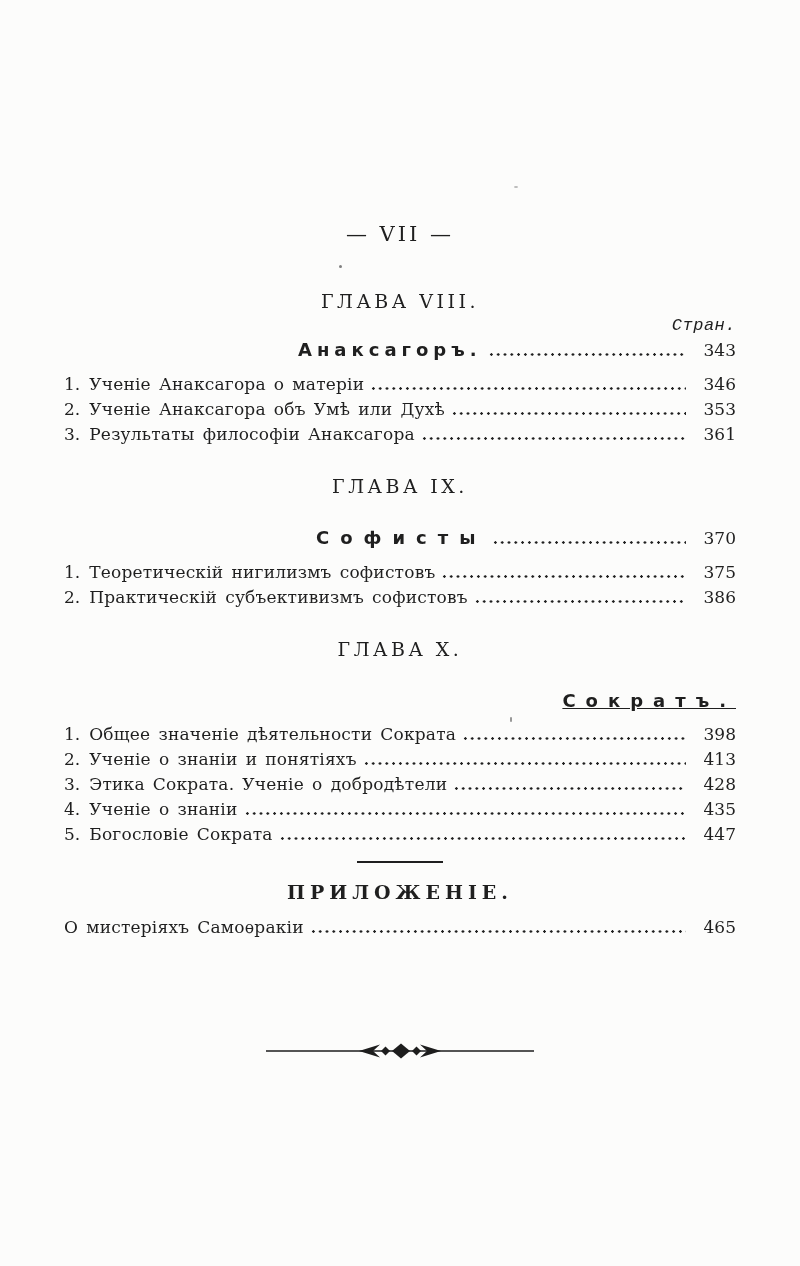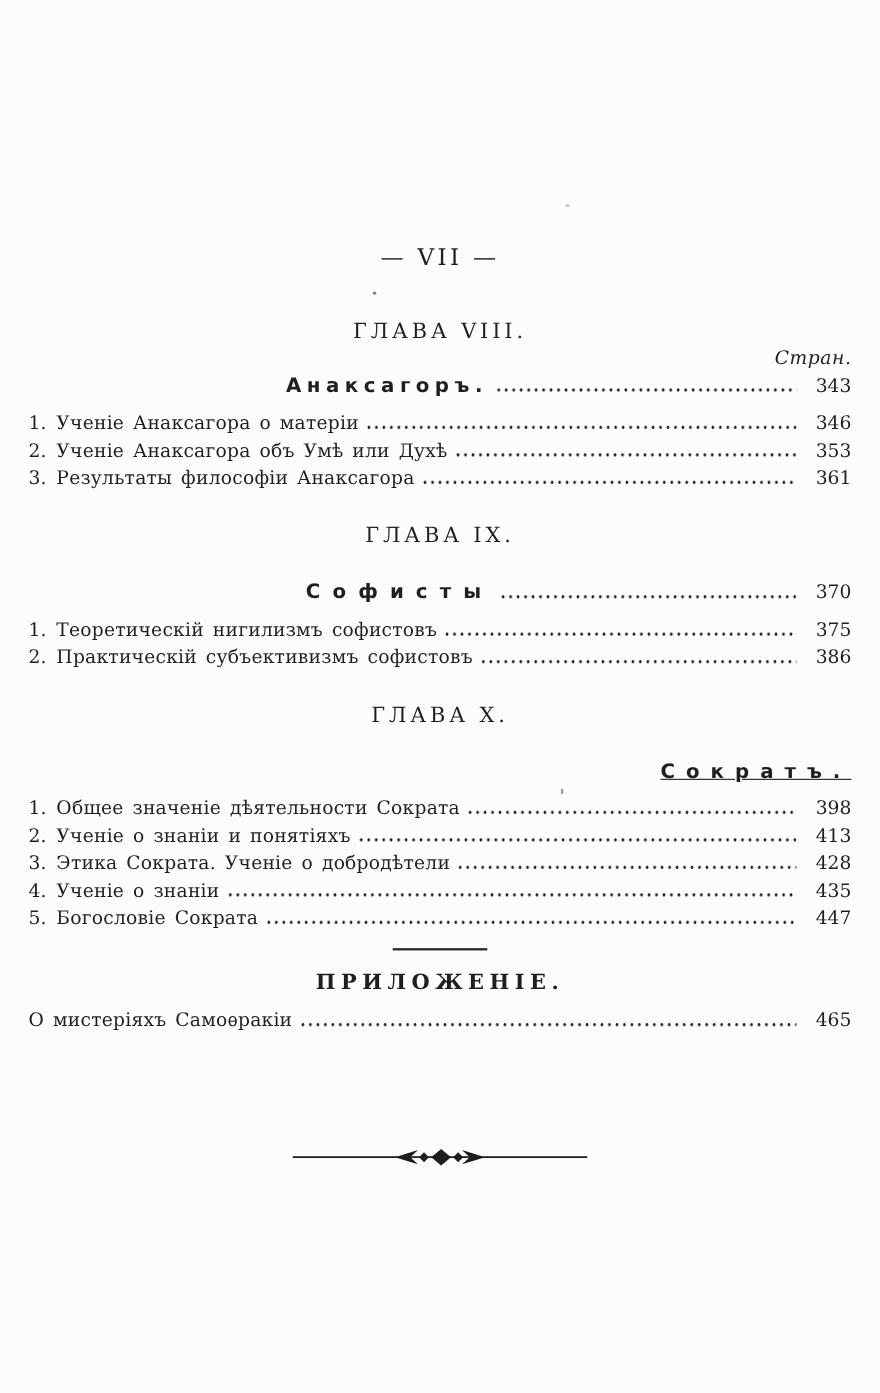--- a/index.html
+++ b/index.html
@@ -3,37 +3,37 @@
 <meta charset="utf-8">
 <style>
   :root { --ink:#1f1f1f; --paper:#fcfcfb; }
   html,body { margin:0; padding:0; background:#e8e8e6; }
   .page {
     position:relative; width:800px; height:1266px; margin:0 auto;
     background:var(--paper); color:var(--ink);
     font-family:"DejaVu Serif","Liberation Serif",serif;
     overflow:hidden;
   }
-  .content { padding:0 26px; }
+  .content { padding:0 64px; }
 
   .header-roman {
     padding-top:222px; text-align:center;
     font-size:21px; letter-spacing:3px;
   }
 
   #chapters { margin-top:44px; }
   .chapter + .chapter { margin-top:28px; }
 
   .chapter-heading {
     margin:0; text-align:center; font-weight:normal;
     font-size:19px; letter-spacing:3.5px;
   }
   .page-col-label {
     text-align:right; font-style:italic; font-size:17px;
-    margin-top:4px; letter-spacing:0.5px;
+    margin-top:4px; letter-spacing:0.5px;font-family:Liberation Mono, monospace;
   }
 
   .row { display:flex; align-items:baseline; font-size:17px; line-height:25px; }
   .num { margin-right:9px; }
   .txt { white-space:nowrap; word-spacing:2.5px; letter-spacing:0.2px; }
   .leader {
     flex:1; height:3px; min-width:18px; margin:0 6px;
     background:radial-gradient(circle, var(--ink) 1.15px, rgba(0,0,0,0) 1.45px) repeat-x left bottom;
     background-size:6.8px 3px;
   }

